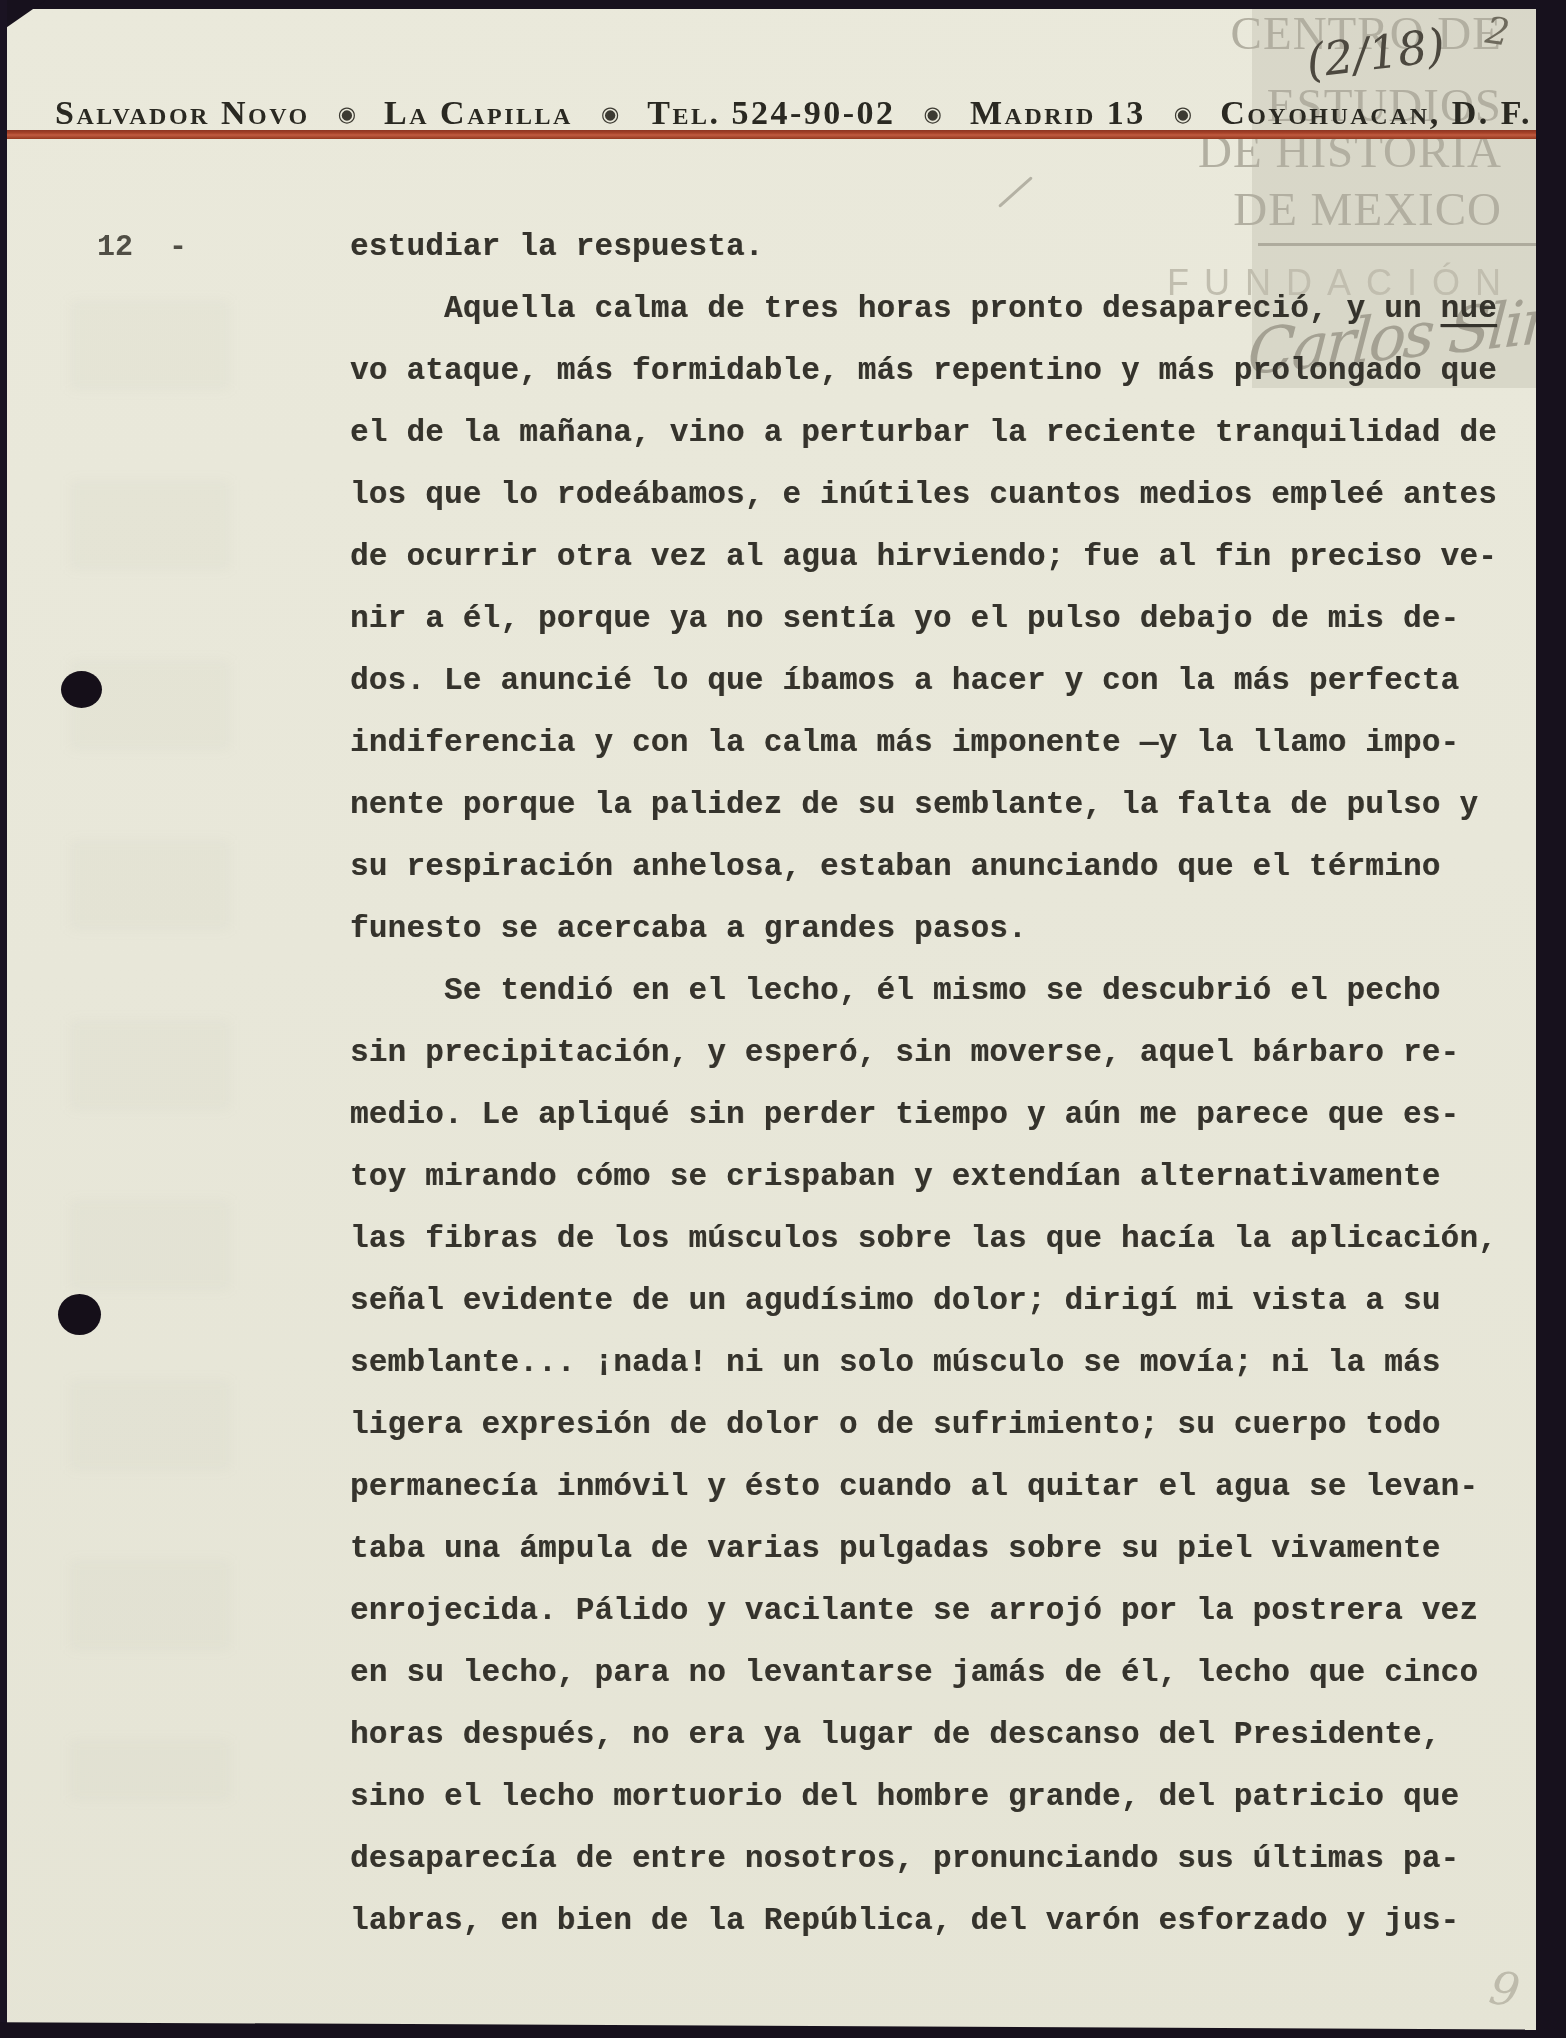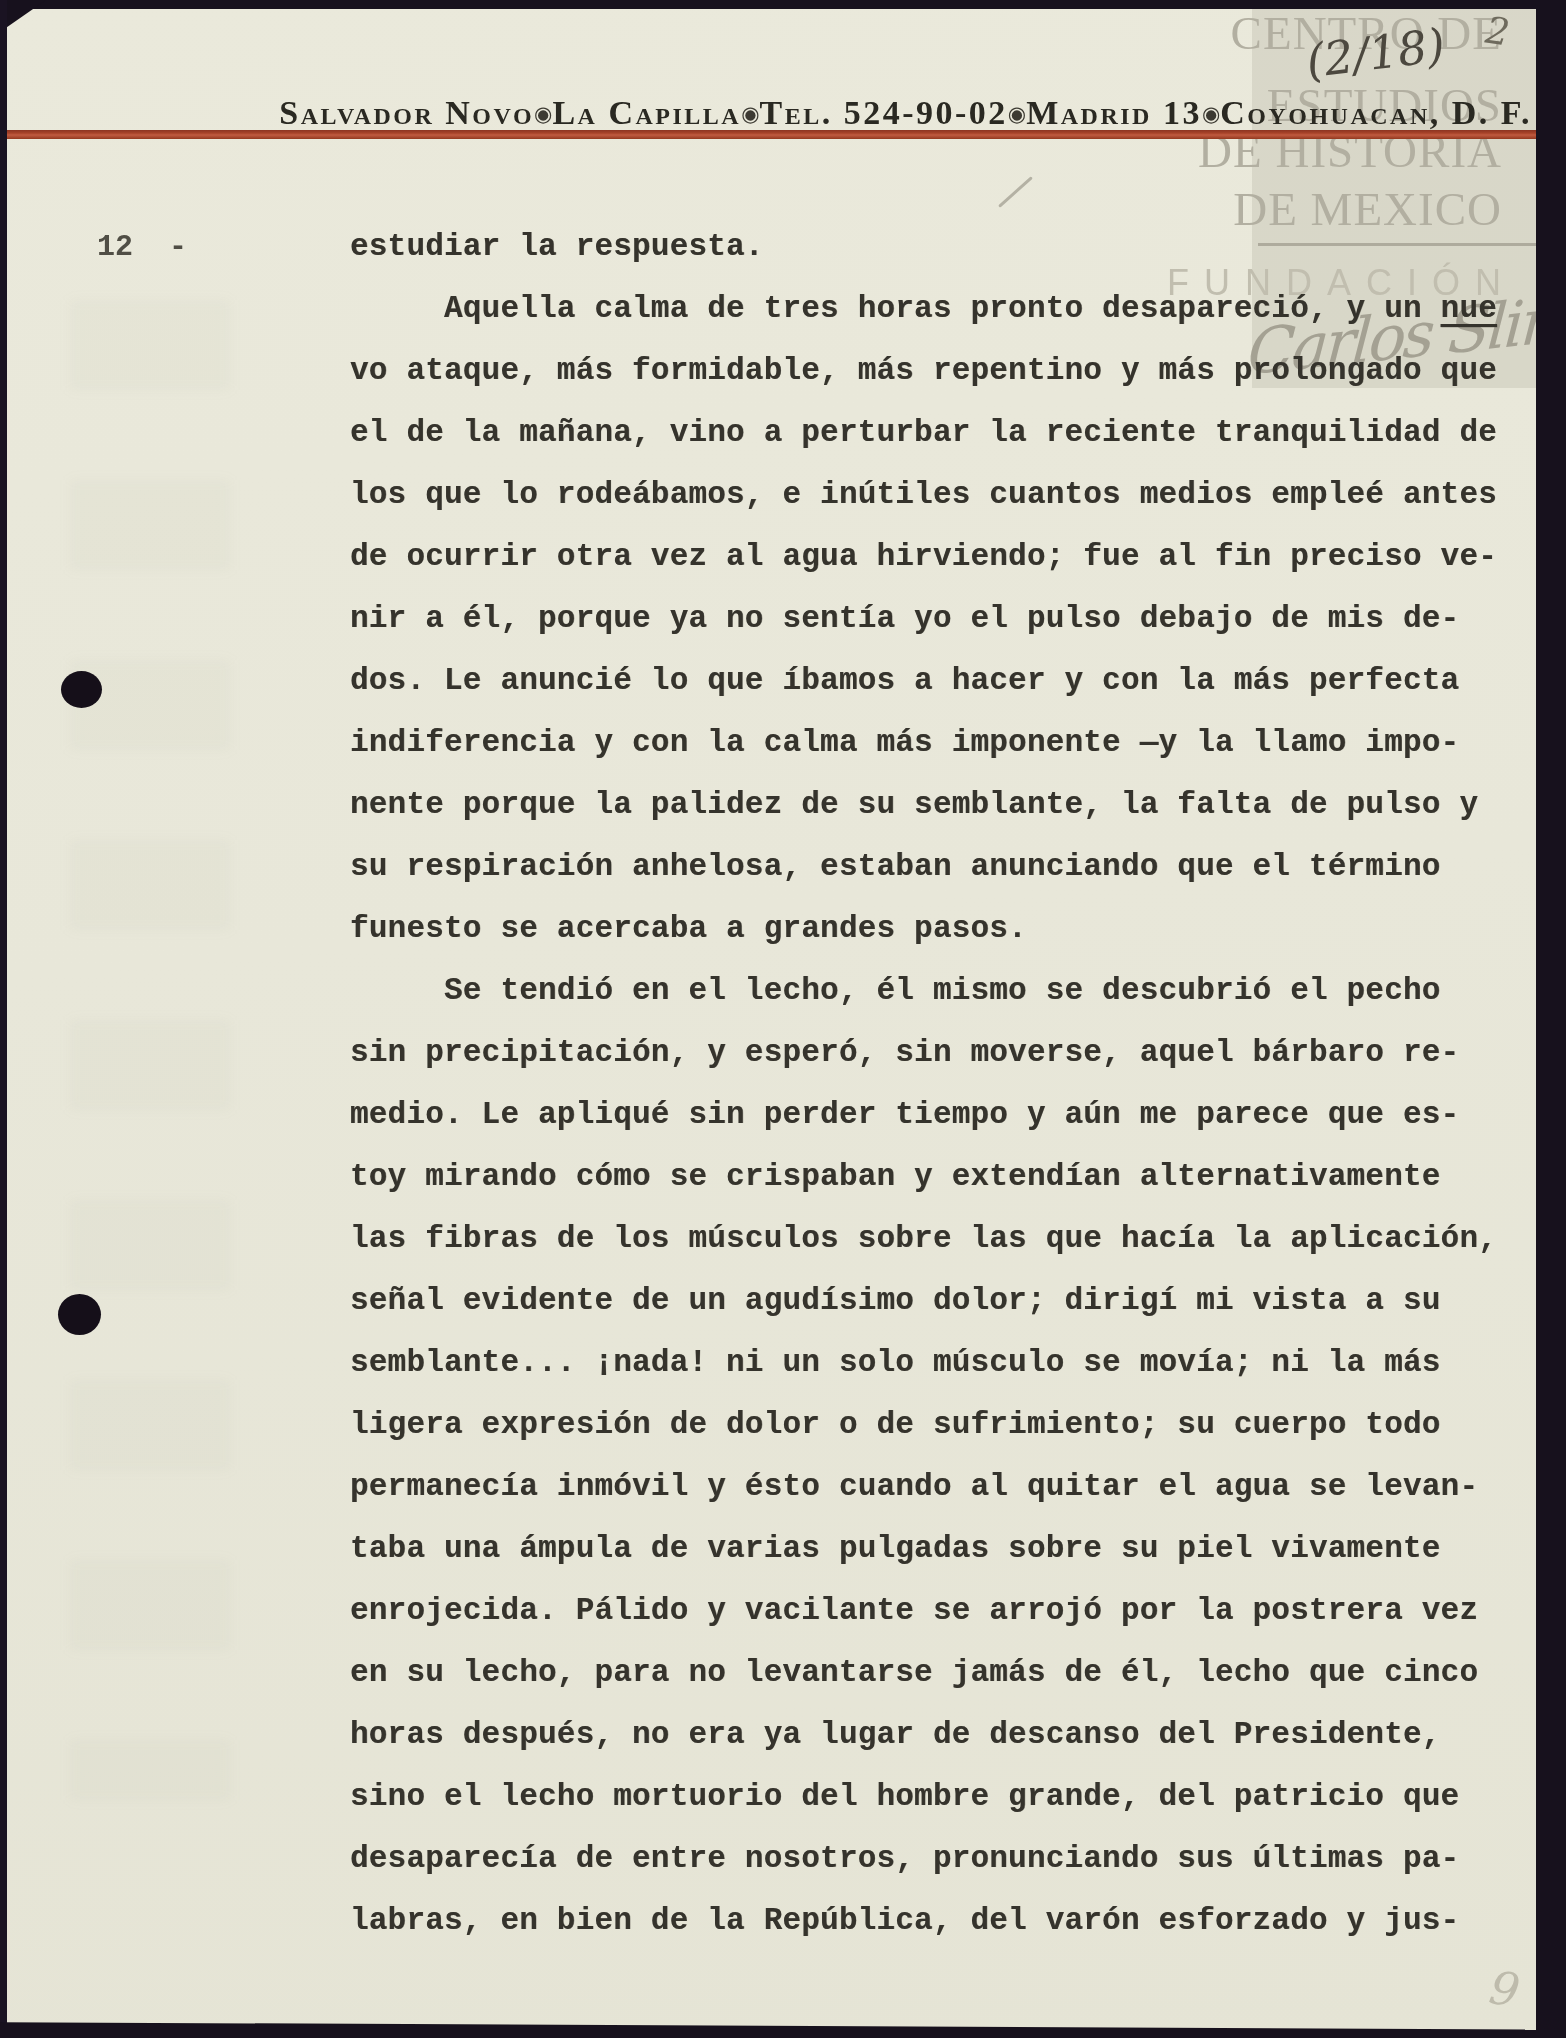--- a/index.html
+++ b/index.html
@@ -30,21 +30,21 @@
   .wm-foundation{position:absolute;right:20px;top:262px;white-space:nowrap;
     font-family:"Liberation Sans",sans-serif;font-size:36px;letter-spacing:15px;
     color:#c1beaf;}
   .wm-signature{position:absolute;left:1248px;top:316px;white-space:nowrap;
     font-family:"DejaVu Serif",serif;font-style:italic;font-size:62px;letter-spacing:-3px;
     color:rgba(151,147,134,.8);
     transform:rotate(-6deg) skewX(-10deg);transform-origin:left center;}
 
   
   .letterhead{position:absolute;left:55px;top:94px;width:1477px;
-    display:flex;justify-content:flex-end;align-items:baseline;}
+    display:flex;justify-content:space-between;align-items:baseline;}
   .lh-item{font-family:"Liberation Serif",serif;font-weight:bold;
     font-variant:small-caps;font-size:34px;letter-spacing:2.5px;
     color:#2a2922;white-space:nowrap;}
   .lh-bullet{font-size:21px;color:#3c3a32;position:relative;top:-3px;}
   .red-rule{position:absolute;left:0;top:130px;width:1566px;height:9px;
     background:linear-gradient(180deg,#8c3421 0%,#a84329 35%,#c05b40 55%,#93381f 100%);}
 
   
   .page-number{position:absolute;left:97px;top:195px;
     font-family:"Liberation Mono",monospace;font-weight:bold;font-size:30px;

